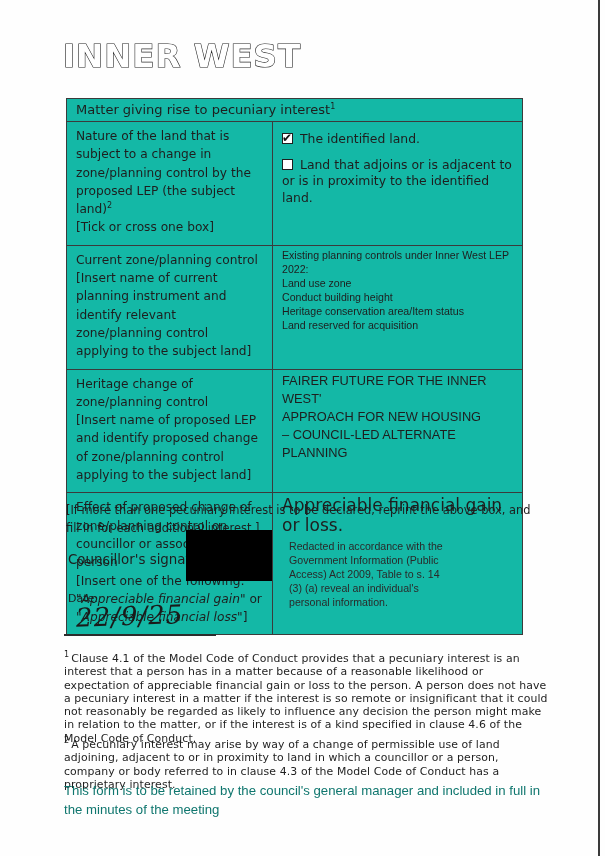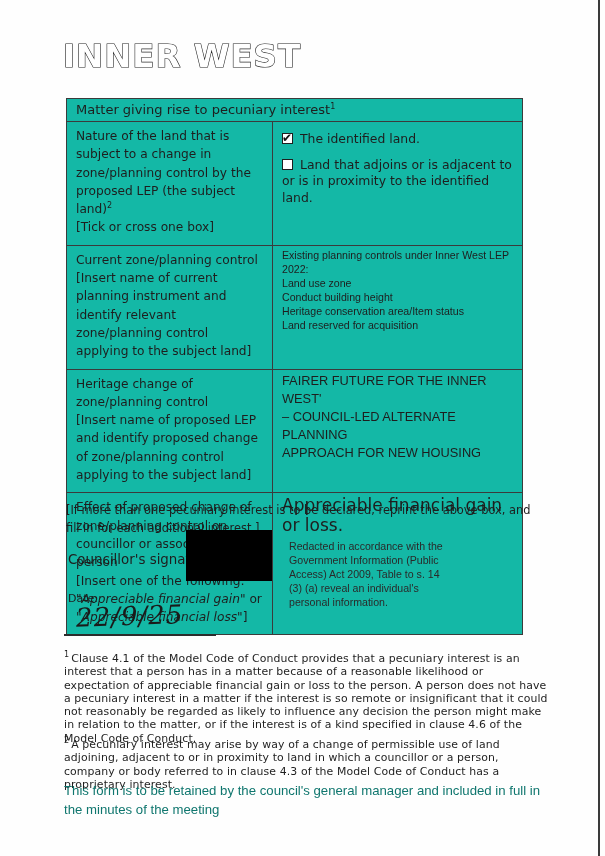--- a/index.html
+++ b/index.html
@@ -161,22 +161,22 @@
       </div>
     </div>
 
     <div class="trow row3">
       <div class="tcell-l">
         <span>Heritage change of zone/planning control</span>
         <span class="bracket">[Insert name of proposed LEP and identify proposed change of zone/planning control applying to the subject land]</span>
       </div>
       <div class="tcell-r typed-caps">
         <div>FAIRER FUTURE FOR THE INNER WEST'</div>
+        <div>APPROACH FOR NEW HOUSING</div>
         <div>– COUNCIL-LED ALTERNATE PLANNING</div>
-        <div>APPROACH FOR NEW HOUSING</div>
       </div>
     </div>
 
     <div class="trow row4">
       <div class="tcell-l">
         <span>Effect of proposed change of zone/planning control on councillor or associated person</span>
         <span class="bracket">[Insert one of the following:</span>
         <span class="bracket"><span class="italic">"Appreciable financial gain"</span><span> or</span></span>
         <span class="bracket"><span class="italic">"Appreciable financial loss"</span><span>]</span></span>
       </div>

